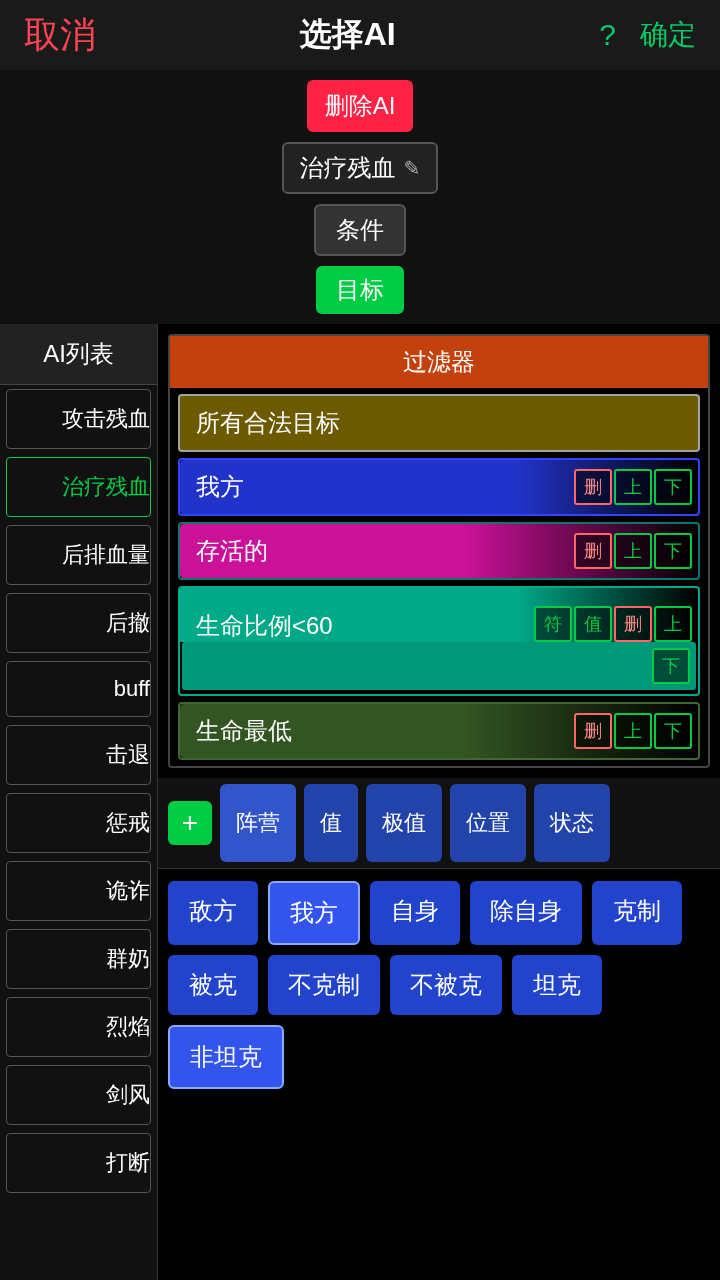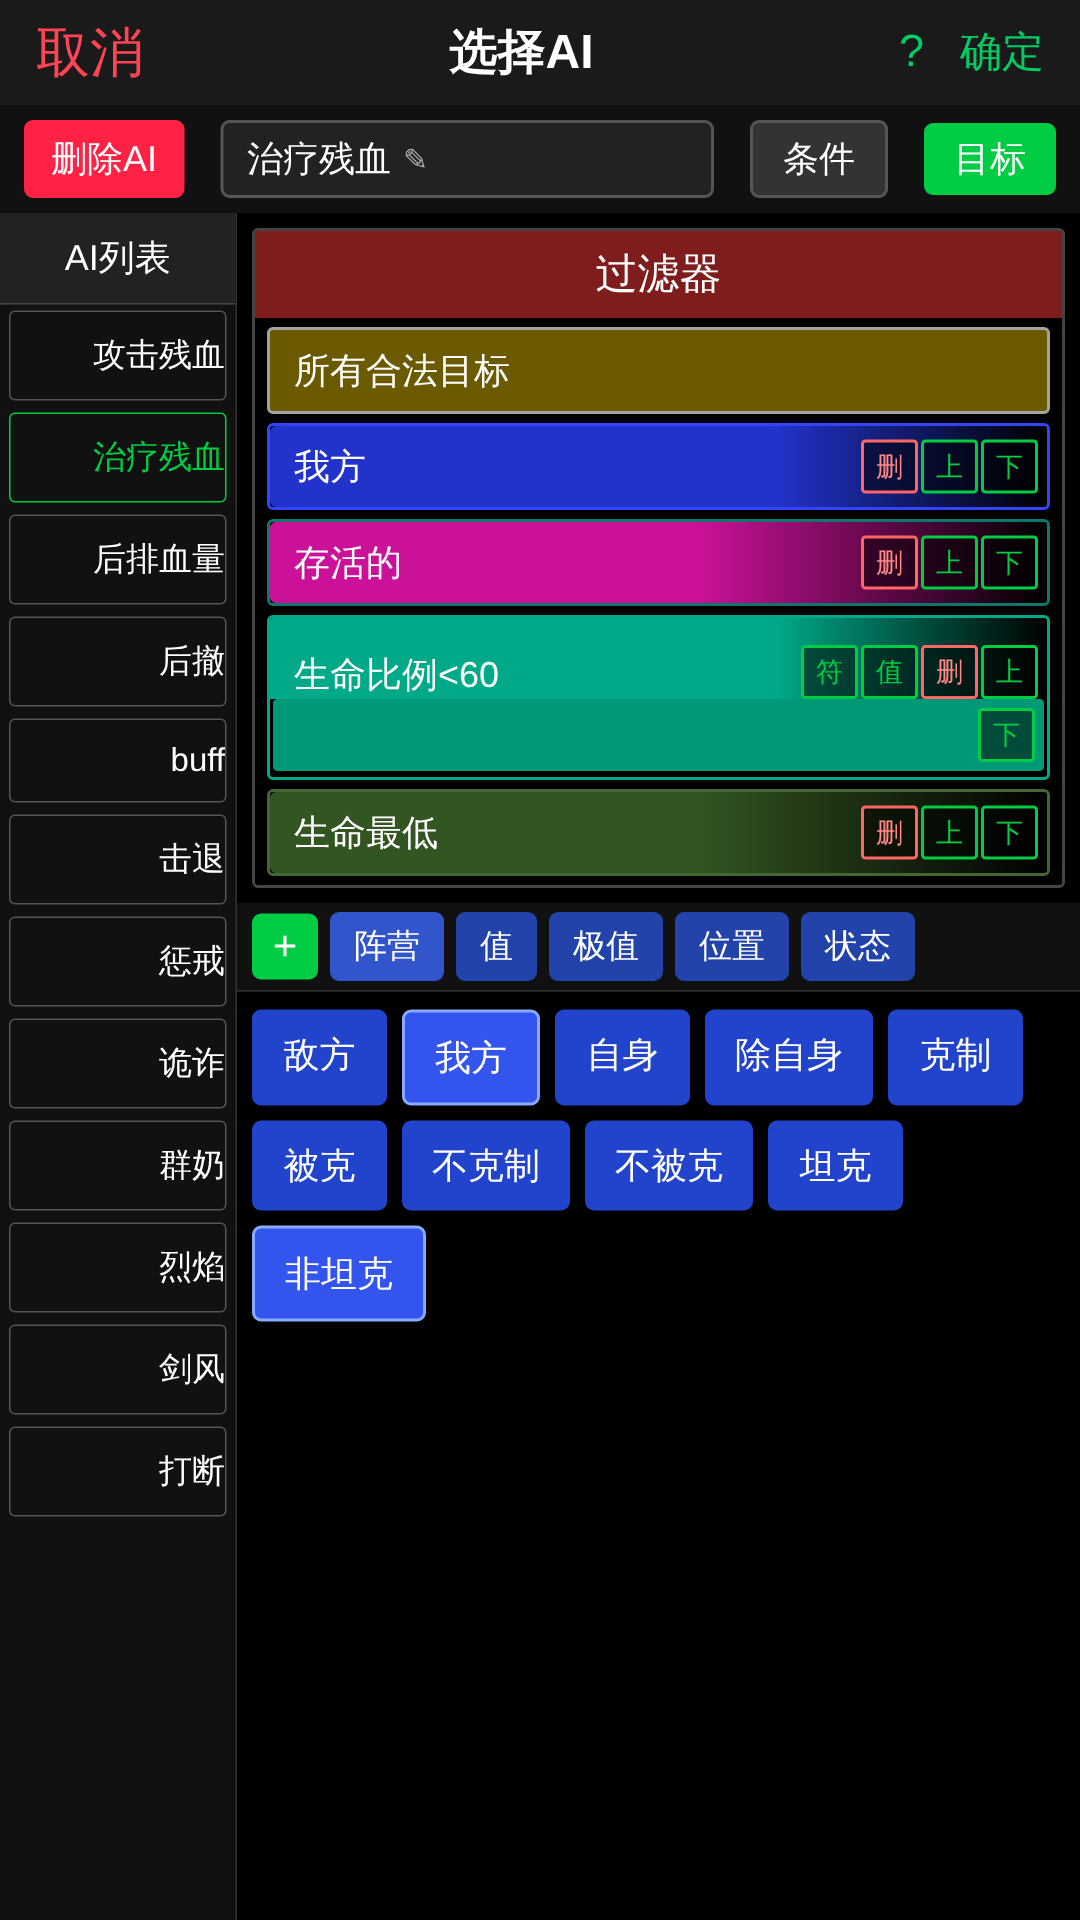--- a/index.html
+++ b/index.html
@@ -44,21 +44,22 @@
       cursor: pointer;
       text-align: right;
     }
 
     
     .sub-header {
       display: flex;
       align-items: center;
       padding: 10px 16px;
       background: #111;
-      gap: 24px;
+      gap: 10px;
+      flex-direction: column;
     }
     .delete-btn {
       background: #ff2244;
       color: #fff;
       font-size: 24px;
       padding: 10px 18px;
       border-radius: 6px;
       cursor: pointer;
       white-space: nowrap;
     }
@@ -141,23 +142,23 @@
       overflow-y: auto;
     }
 
     
     .filter-section {
       border: 2px solid #444;
       margin: 10px;
       border-radius: 4px;
     }
     .filter-title {
-      background: #7f1d1d;
+      background: #c2410c;
       text-align: center;
-      font-size: 28px;
+      font-size: 24px;
       padding: 10px;
     }
 
     
     .filter-row {
       position: relative;
       margin: 6px 8px;
       border-radius: 4px;
       overflow: hidden;
       min-height: 54px;
@@ -281,21 +282,21 @@
       font-size: 28px;
       width: 44px; height: 44px;
       border-radius: 6px;
       display: flex; align-items: center; justify-content: center;
       cursor: pointer;
       flex-shrink: 0;
     }
     .btab {
       background: #2244aa;
       border-radius: 6px;
-      padding: 8px 16px;
+      padding: 24px 16px;
       font-size: 22px;
       cursor: pointer;
       white-space: nowrap;
     }
     .btab.active {
       background: #3355cc;
     }
 
     
     .options-grid {

